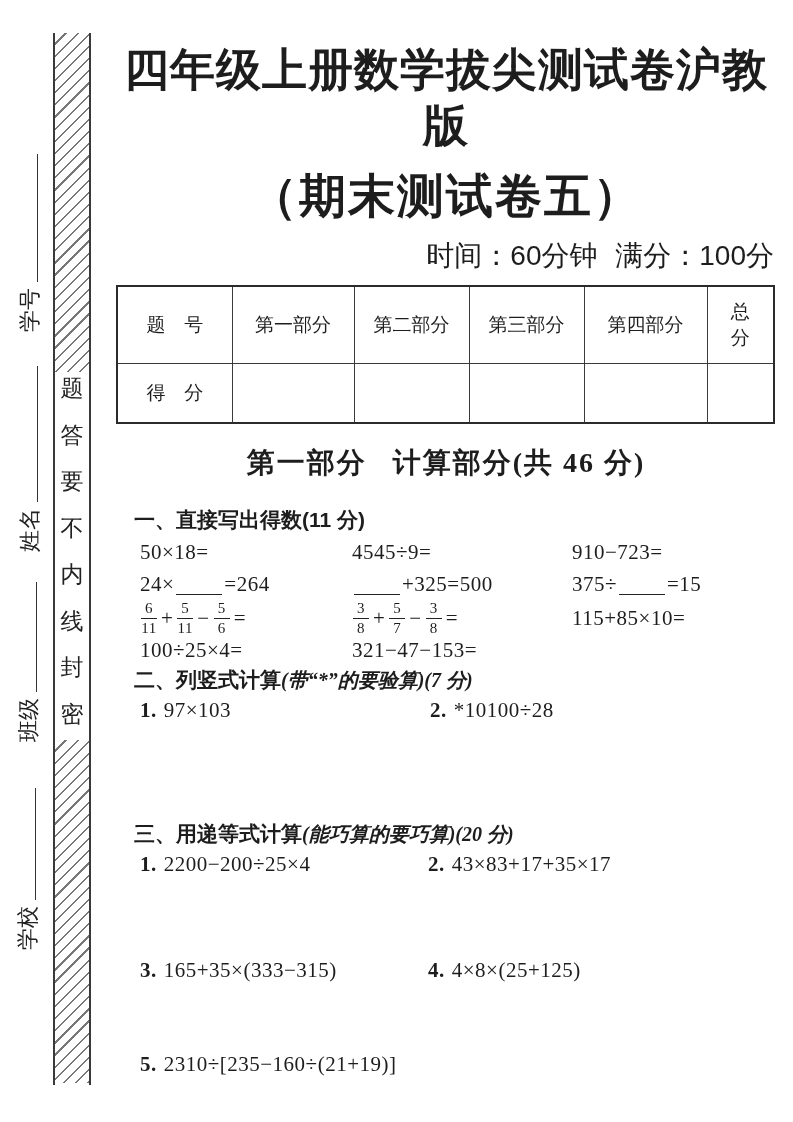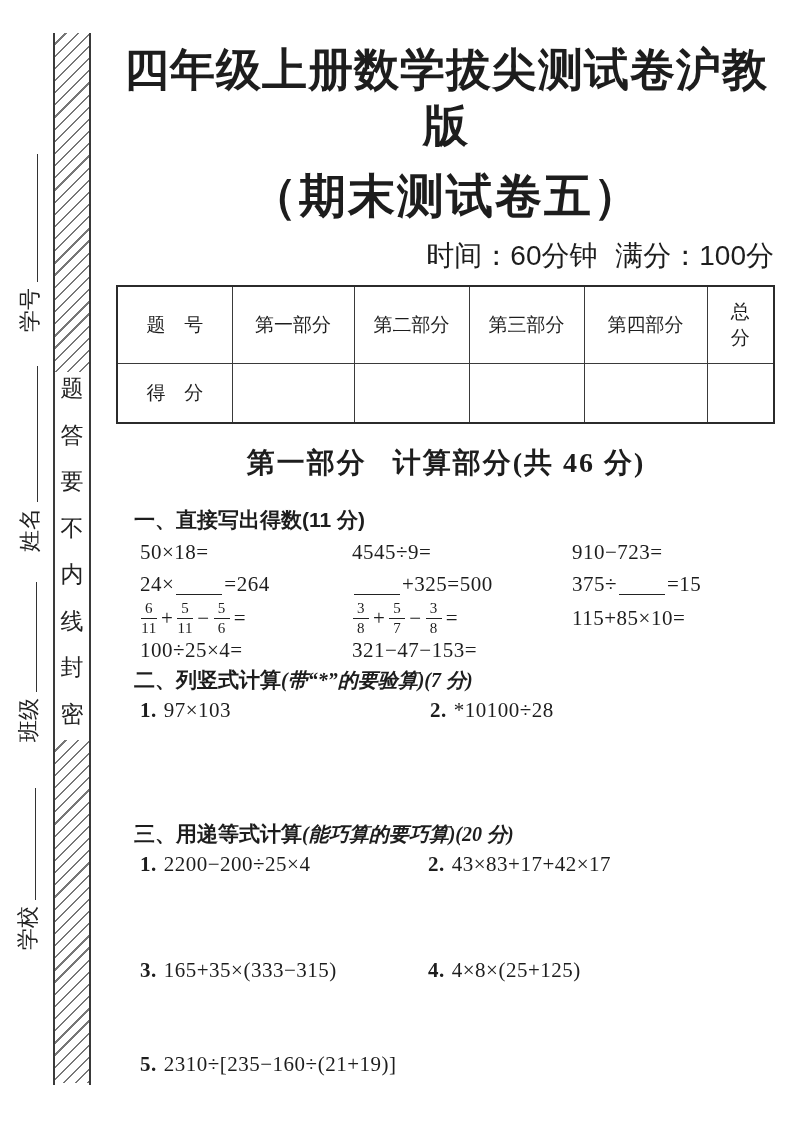--- a/index.html
+++ b/index.html
@@ -214,21 +214,21 @@
   <div class="row2col mt2">
     <span><span class="item-no">1.</span><span>97×103</span></span>
     <span><span class="item-no">2.</span><span>*10100÷28</span></span>
   </div>
 
   <div class="q-heading q3-heading">
     <span>三、用递等式计算</span><span class="note">(能巧算的要巧算)(20 分)</span>
   </div>
   <div class="row2col-b mt2">
     <span><span class="item-no">1.</span><span>2200−200÷25×4</span></span>
-    <span><span class="item-no">2.</span><span>43×83+17+42×17</span></span>
+    <span><span class="item-no">2.</span><span>43×83+17+35×17</span></span>
   </div>
   <div class="row2col-b q3-row2">
     <span><span class="item-no">3.</span><span>165+35×(333−315)</span></span>
     <span><span class="item-no">4.</span><span>4×8×(25+125)</span></span>
   </div>
   <div class="q3-item5">
     <span><span class="item-no">5.</span><span>2310÷[235−160÷(21+19)]</span></span>
   </div>
 
 </div>

